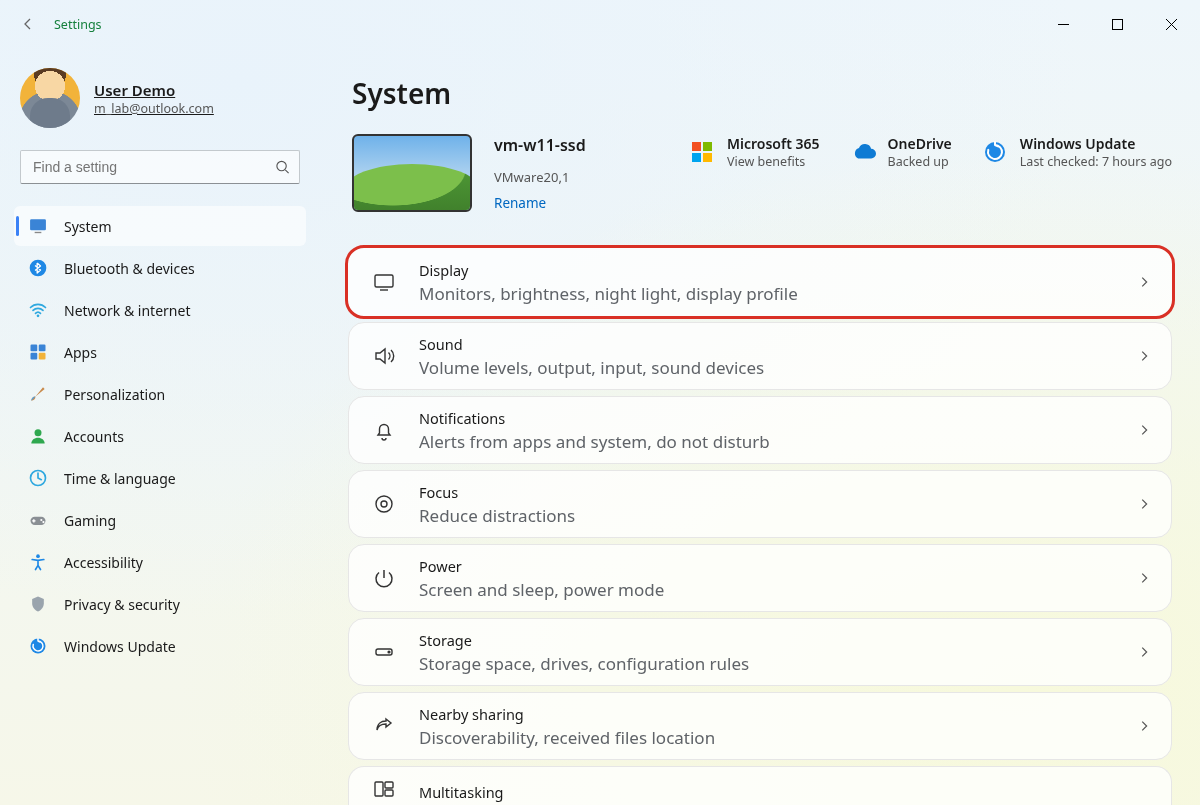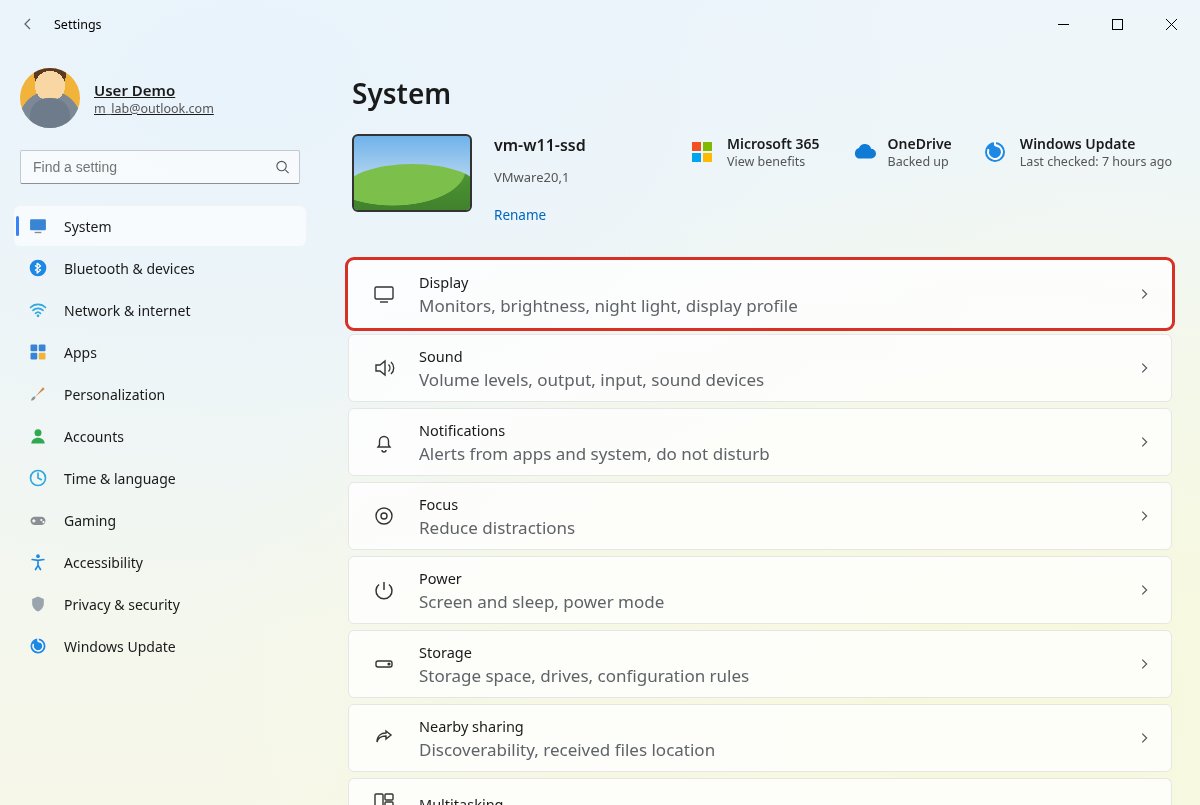--- a/index.html
+++ b/index.html
@@ -33,21 +33,21 @@
     align-items: center;
     padding: 0 6px 0 10px;
     gap: 8px;
   }
   .titlebar .back {
     width: 36px; height: 36px;
     display:flex; align-items:center; justify-content:center;
     border-radius:6px;
     color:#666;
   }
-  .titlebar .app-title { font-size: 12.5px; color:#000000; }
+  .titlebar .app-title { font-size: 12.5px; color:#15803d; }
   .titlebar .spacer { flex:1; }
   .win-btn {
     width:46px; height:32px;
     display:flex; align-items:center; justify-content:center;
     color:#000;
   }
 
   .main {
     display:flex;
     height: calc(805px - 48px);
@@ -167,35 +167,35 @@
   .thumb::before{
     content:"";
     position:absolute; left:-10px; right:-10px; bottom:-6px; height:52px;
     background: radial-gradient(120px 60px at 36% 10%, #7cbf4b 0 60%, transparent 61%) ,
                 linear-gradient(#4f9a36,#3f7e2b);
     border-radius: 60% 60% 0 0 / 60% 60% 0 0;
   }
   .device-block { min-width:160px; }
   .device-name { font-weight:600; font-size:16px; }
   .device-sub  { font-size:13px; color:#555; margin-top:12px; }
-  .rename { color: var(--accent); font-size:13.5px; margin-top:20px; cursor:pointer; display:inline-block;}
+  .rename { color: var(--accent); font-size:13.5px; margin-top:8px; cursor:pointer; display:inline-block;}
   .pill-row { display:flex; gap:30px; margin-left:auto; align-items:flex-start; flex-wrap:wrap;}
   .pill {
     display:flex; align-items:center; gap:12px;
     cursor:default;
   }
   .pill .t { font-weight:600; font-size:14px; }
   .pill .s { font-size:12.5px; color:#555; }
   .pill .pic { width:26px; height:26px; display:flex; align-items:center; justify-content:center; flex:none; }
 
   .cards { display:flex; flex-direction:column; gap:6px; }
   .card {
     background: rgba(255,255,255,0.78);
     border:1px solid var(--card-border);
-    border-radius:6px;
+    border-radius:16px;
     height:68px;
     display:flex;
     align-items:center;
     padding: 0 20px 0 22px;
     gap:22px;
     cursor:default;
   }
   .card.highlight {
     outline: 3px solid var(--highlight-red);
     outline-offset: 0;

